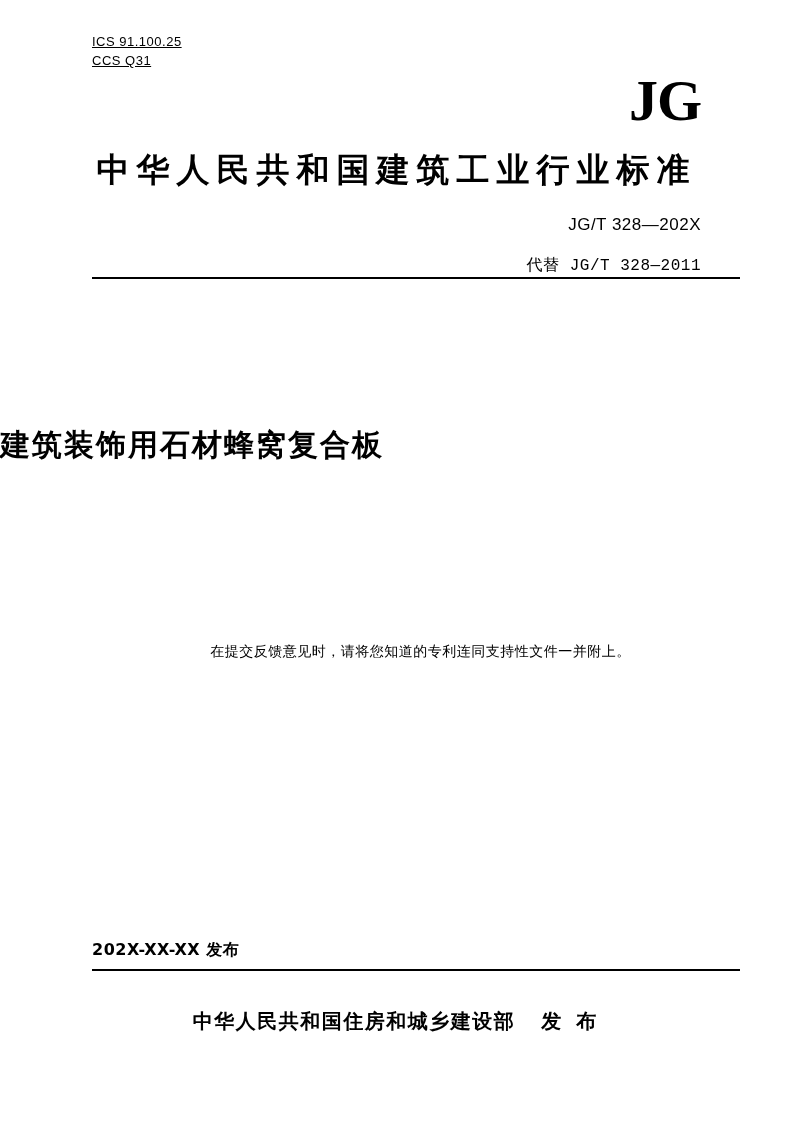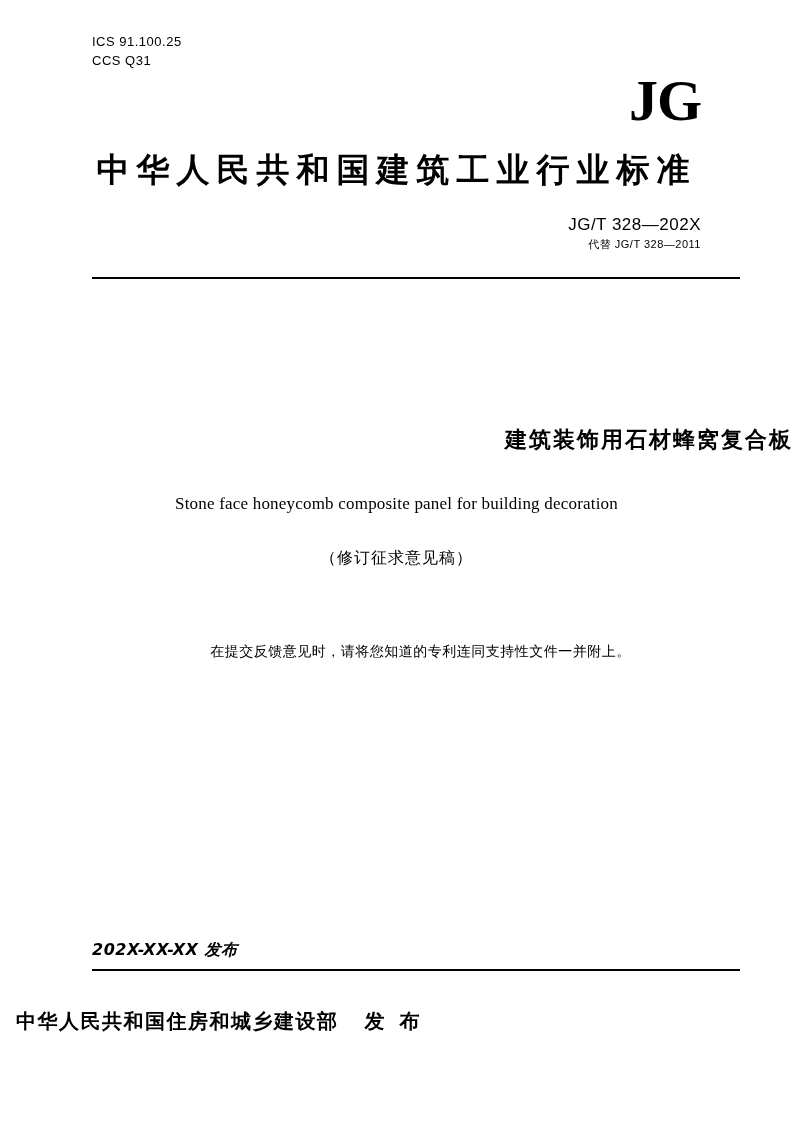--- a/index.html
+++ b/index.html
@@ -28,20 +28,21 @@
     position: absolute;
     left: 92px;
     top: 32px;
     font-family: "Liberation Sans", sans-serif;
     font-size: 13px;
     line-height: 19px;
     letter-spacing: 0.5px;
   }
   .ics-line {
     white-space: nowrap;
+    text-decoration: underline;
   }
 
   
   .jg-logo {
     position: absolute;
     right: 92px;
     top: 72px;
     font-family: "Liberation Serif", serif;
     font-weight: bold;
     font-size: 58px;
@@ -70,45 +71,45 @@
     top: 215px;
     text-align: right;
   }
   .std-number .num {
     font-family: "Liberation Sans", sans-serif;
     font-size: 17px;
     letter-spacing: 0.5px;
     text-align: right;
   }
   .std-number .replaces {
-    margin-top: 2px;
-    font-family: Liberation Sans, sans-serif;
-    font-size: 11px;
+    margin-top: 20px;
+    font-family: Liberation Mono, monospace;
+    font-size: 16px;
     letter-spacing: 0.5px;
   }
 
   
   .rule-top {
     position: absolute;
     left: 92px;
     top: 277px;
     width: 648px;
     height: 0;
     border-top: 2.5px solid #000;
   }
 
   
   .doc-title-cn {
     position: absolute;
     left: 0; right: 0;
     top: 425px;
-    text-align: right;
+    text-align: left;
     font-family: Liberation Mono, monospace;
     font-weight: bold;
-    font-size: 22px;
+    font-size: 30px;
     letter-spacing: 2px;
   }
   .doc-title-en {
     position: absolute;
     left: 0; right: 0;
     top: 494px;
     text-align: center;
     font-family: "Liberation Serif", serif;
     font-size: 17px;
     letter-spacing: 0.2px;
@@ -138,44 +139,43 @@
     position: absolute;
     left: 92px;
     top: 940px;
     width: 648px;
     display: flex;
     justify-content: space-between;
     font-family: "DejaVu Sans", sans-serif;
     font-weight: bold;
     font-size: 16px;
     letter-spacing: 0.5px;
-    font-style: italic;
   }
   .dates .date-right {
     padding-right: 38px;
   }
 
   .rule-bottom {
     position: absolute;
     left: 92px;
     top: 969px;
     width: 648px;
     height: 0;
     border-top: 2.5px solid #000;
   }
 
   .publisher {
     position: absolute;
     left: 0; right: 0;
     top: 1008px;
+    text-align: center;
     font-family: "DejaVu Sans", sans-serif;
     font-weight: bold;
     font-size: 20px;
     letter-spacing: 1.5px;
-    padding-left: 16px;
   }
   .publisher .pub-word {
     margin-left: 26px;
     letter-spacing: 4px;
   }
 </style>
 </head>
 <body>
 
 <div class="page">
@@ -190,22 +190,20 @@
   <div class="std-title">中华人民共和国建筑工业行业标准</div>
 
   <div class="std-number">
     <div class="num">JG/T 328—202X</div>
     <div class="replaces">代替 JG/T 328—2011</div>
   </div>
 
   <div class="rule-top"></div>
 
   <div class="doc-title-cn">建筑装饰用石材蜂窝复合板</div>
-  <div class="doc-title-en">Stone face honeycomb composite panel for building decoration</div>
-  <div class="doc-subtitle">（修订征求意见稿）</div>
   <div class="doc-note">在提交反馈意见时，请将您知道的专利连同支持性文件一并附上。</div>
 
   <div class="dates">
     <div class="date-left">202X-XX-XX 发布</div>
   </div>
 
   <div class="rule-bottom"></div>
 
   <div class="publisher">
     <span>中华人民共和国住房和城乡建设部</span><span class="pub-word">发 布</span>

